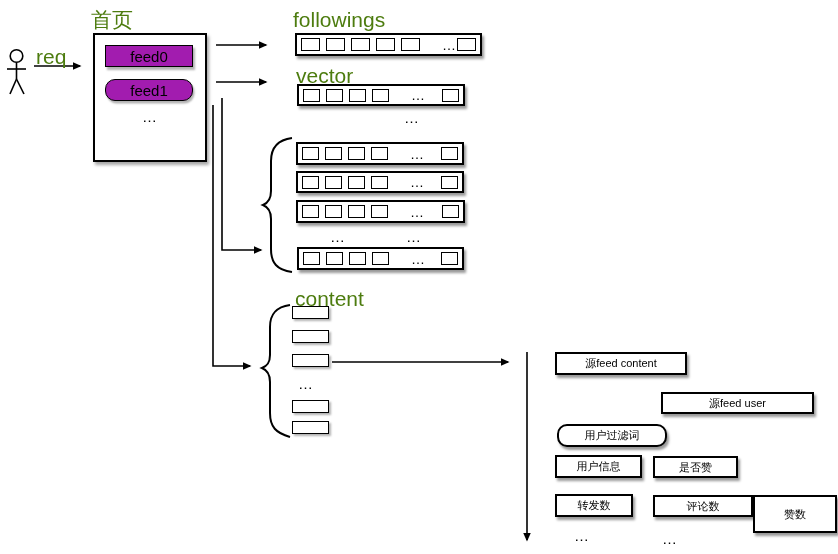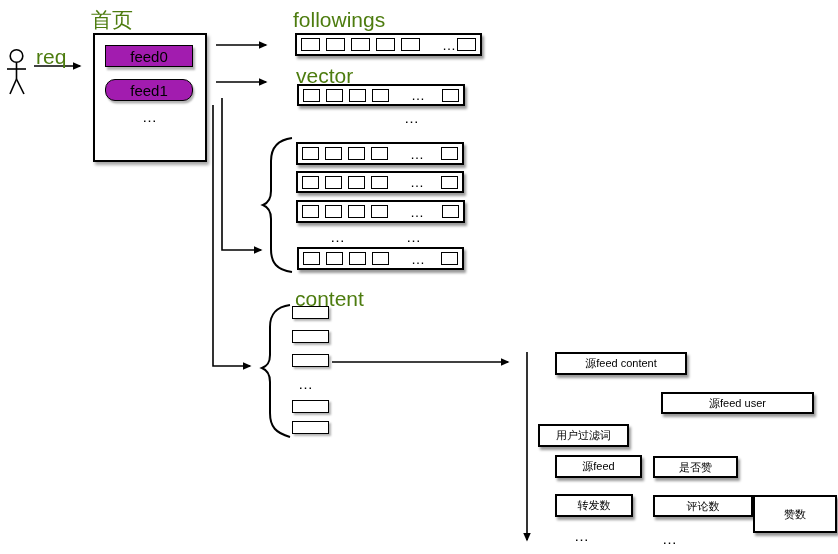--- a/index.html
+++ b/index.html
@@ -162,22 +162,22 @@
   <div class="lbl" style="left:295px; top:287px;">content</div>
   <div class="slot" style="left:292px; top:306px;"></div>
   <div class="slot" style="left:292px; top:330px;"></div>
   <div class="slot" style="left:292px; top:354px;"></div>
   <div class="dots" style="left:298px; top:376px;">…</div>
   <div class="slot" style="left:292px; top:400px;"></div>
   <div class="slot" style="left:292px; top:421px;"></div>
 
   <div class="tag" style="left:555px; top:352px; width:132px; height:23px;">源feed content</div>
   <div class="tag" style="left:661px; top:392px; width:153px; height:22px;">源feed user</div>
-  <div class="tag" style="left:538px; top:424px; width:91px; height:23px;">用户过滤词</div>
-  <div class="tag" style="left:555px; top:455px; width:87px; height:23px;">源feed</div>
+  <div class="tag" style="left:557px; top:424px; width:110px; height:23px;border-radius:10px;">用户过滤词</div>
+  <div class="tag" style="left:555px; top:455px; width:87px; height:23px;">用户信息</div>
   <div class="tag" style="left:653px; top:456px; width:85px; height:22px;">是否赞</div>
   <div class="tag" style="left:555px; top:494px; width:78px; height:23px;">转发数</div>
   <div class="tag" style="left:653px; top:495px; width:100px; height:22px;">评论数</div>
   <div class="tag" style="left:753px; top:495px; width:84px; height:38px;">赞数</div>
 
   <div class="dots" style="left:574px; top:528px;">…</div>
   <div class="dots" style="left:662px; top:531px;">…</div>
 
 </div>
 

